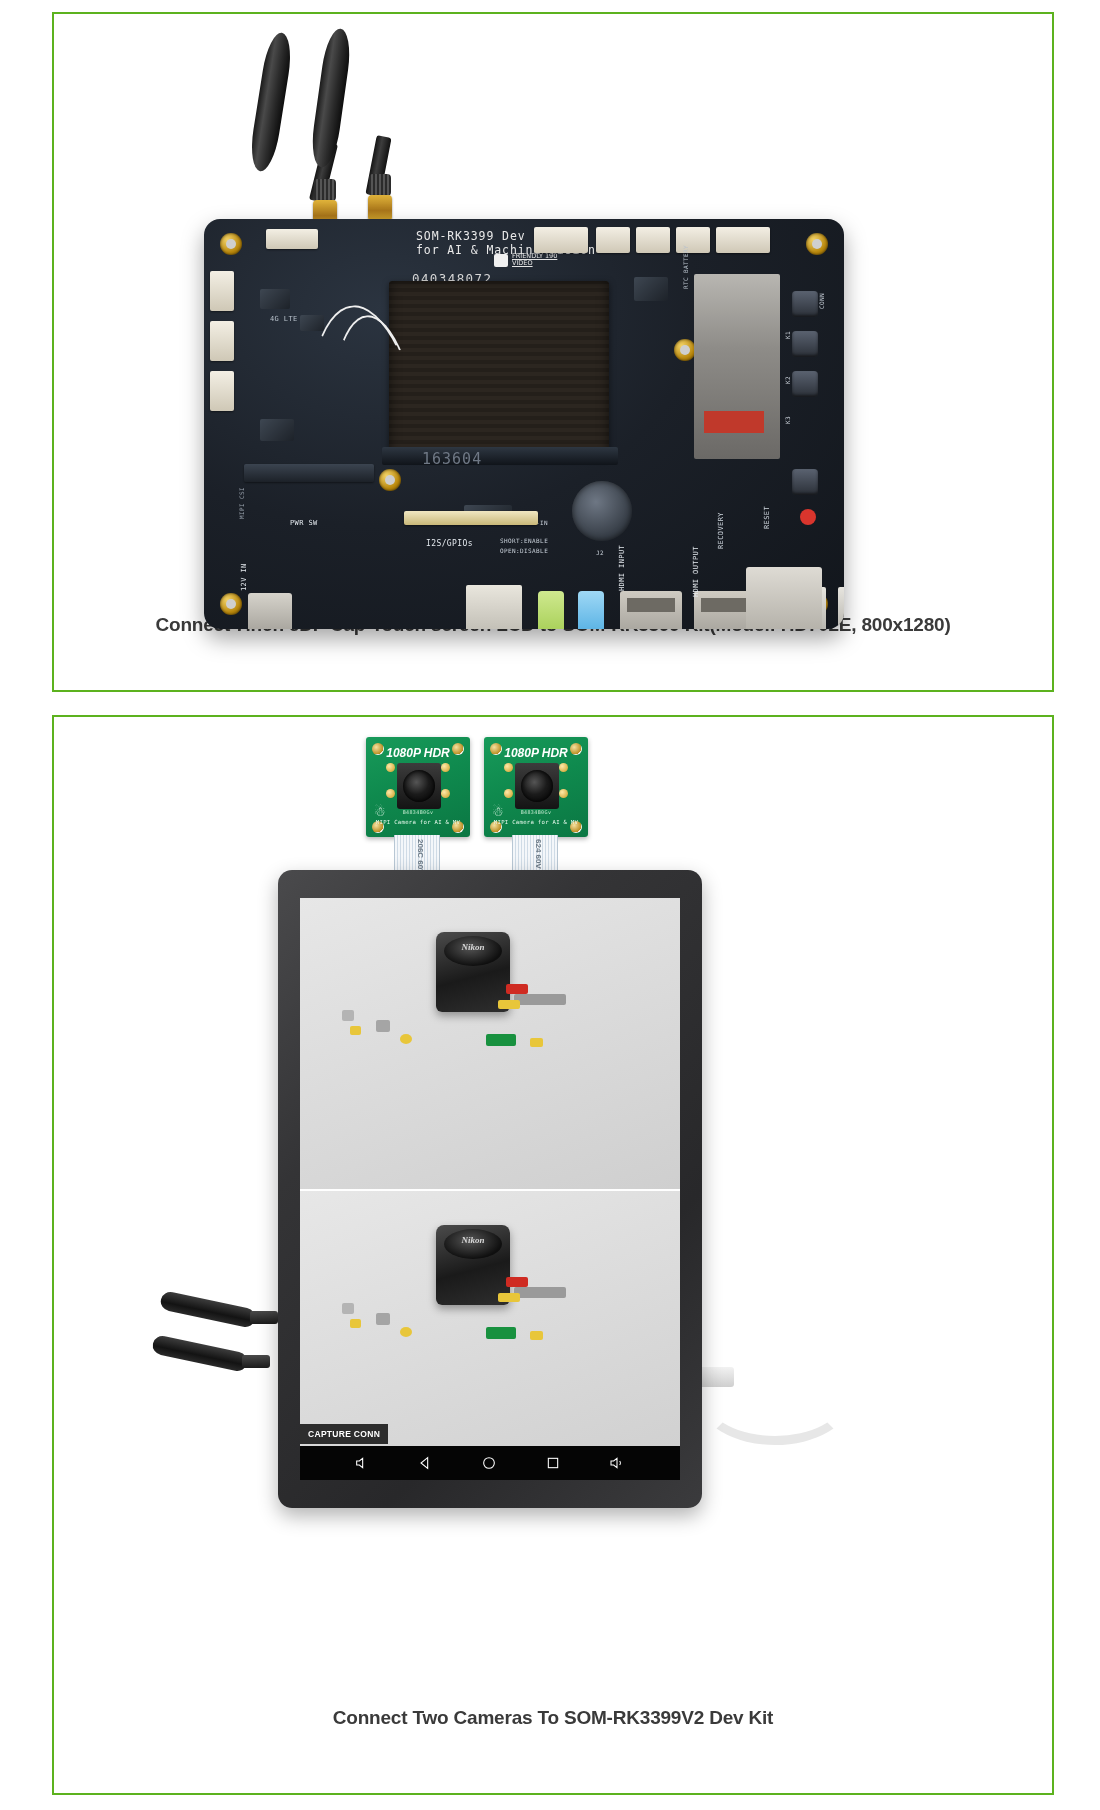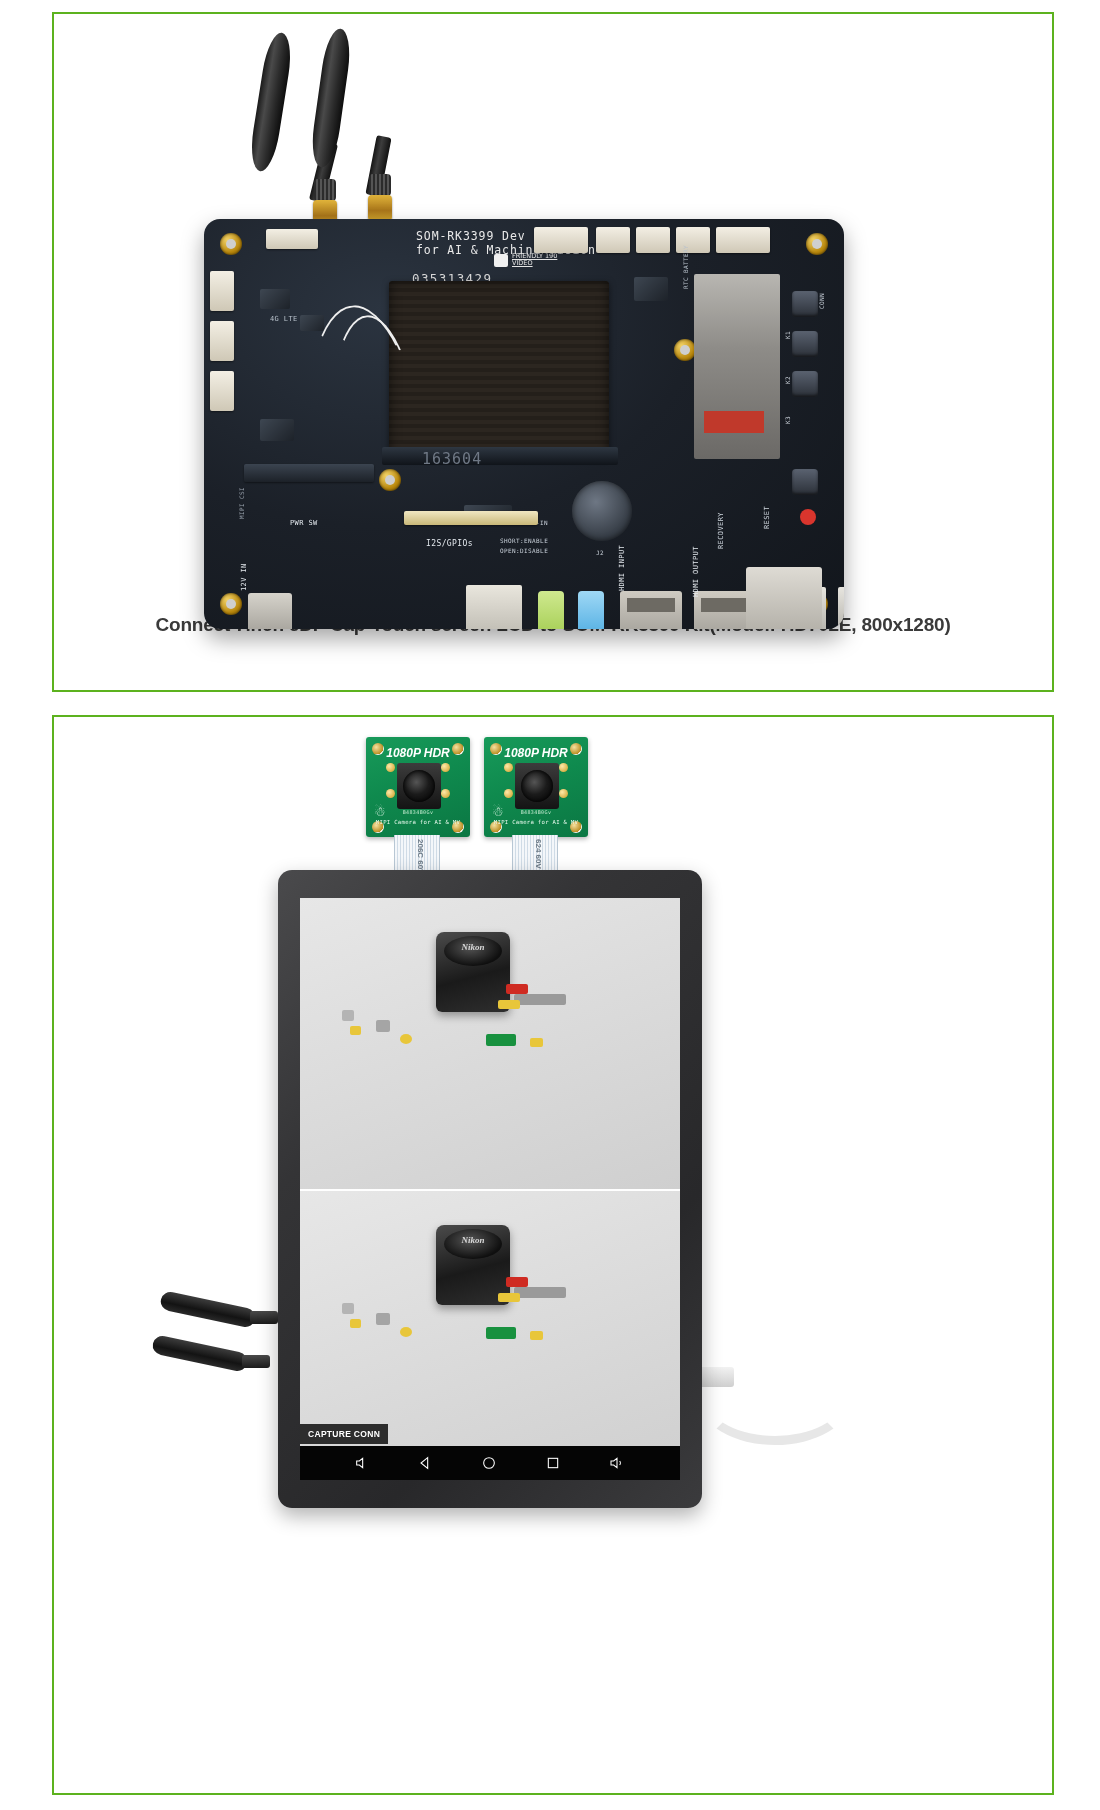--- a/index.html
+++ b/index.html
@@ -370,21 +370,21 @@
           <div class="pcb-silk" style="top:24px;">for AI &amp; Machine Vision</div>
 
           <div class="brand-badge">
             <div class="brand-chip"></div>
             <div>
               <div class="brand-text">FRIENDLY 190</div>
               <div class="brand-text">VIDEO</div>
             </div>
           </div>
 
-          <div class="pcb-serial">035313429</div>
+          <div class="pcb-serial">040348072</div>
 
           <div class="som"></div>
           <div class="som-slot">
             <div class="som-slot-label">163604</div>
           </div>
 
           <div class="pcb-screw" style="left:16px; top:14px;"></div>
           <div class="pcb-screw" style="right:16px; top:14px;"></div>
           <div class="pcb-screw" style="left:16px; bottom:14px;"></div>
           <div class="pcb-screw" style="right:16px; bottom:14px;"></div>
@@ -585,16 +585,17 @@
                   <path d="M4 9h4l5-4v14l-5-4H4z"></path>
                   <path d="M17 9c1.4 1.5 1.4 4.5 0 6"></path>
                 </svg>
               </span>
             </div>
           </div>
         </div>
 
       </div>
 
+      <div class="panel-caption">Connect Two Cameras To SOM-RK3399V2 Dev Kit</div>
     </div>
   </section>
 
 </div>
 
 </body></html>

